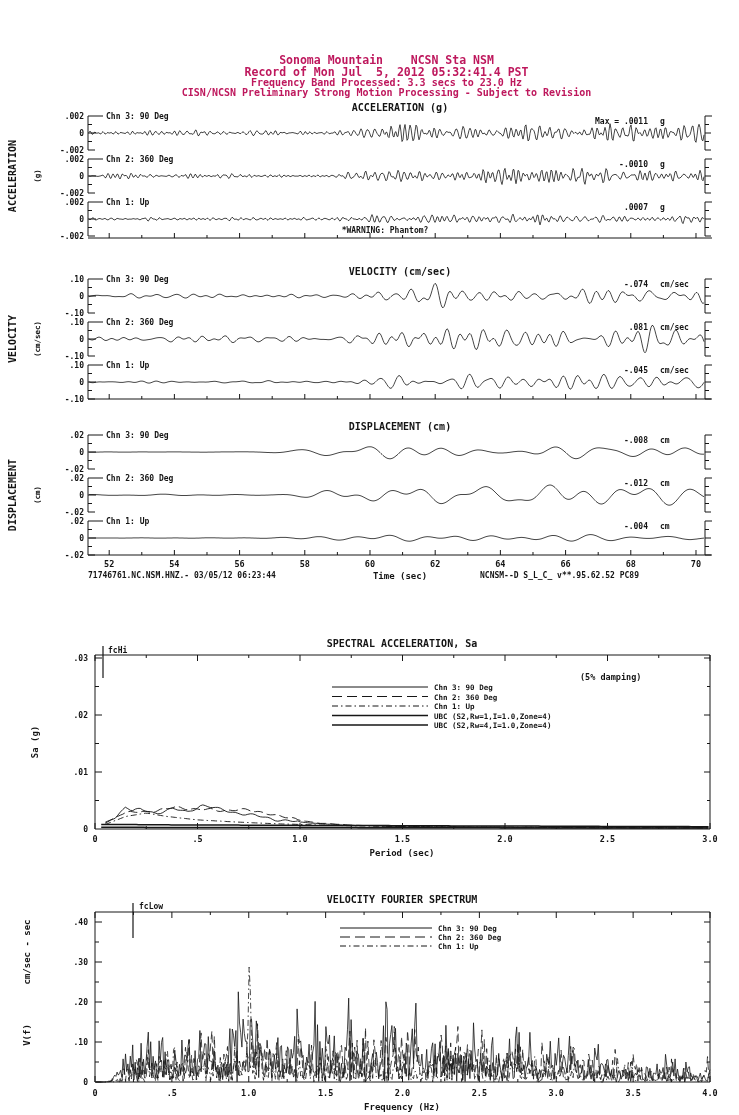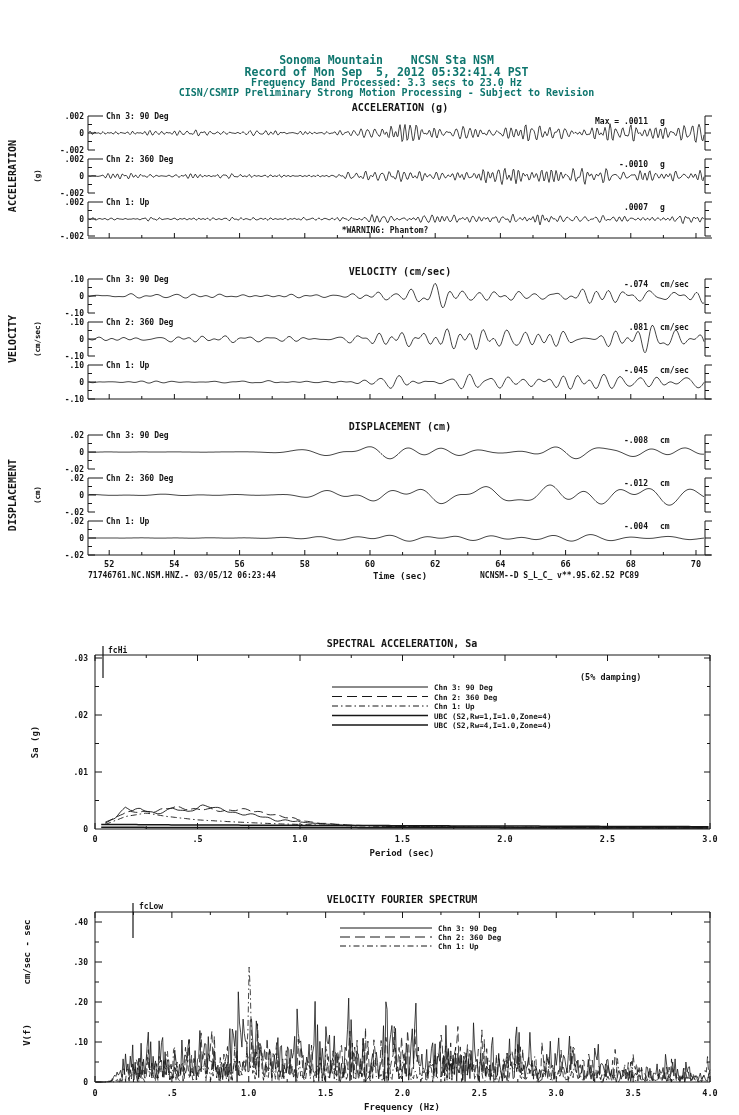--- a/index.html
+++ b/index.html
@@ -1,34 +1,34 @@
 <!DOCTYPE html>
 <html><head>
 <meta charset="utf-8">
 <style>
   html,body{margin:0;padding:0;background:#ffffff;}
   #page{position:relative;width:739px;height:1115px;background:#ffffff;overflow:hidden;
-        font-family:"DejaVu Sans Mono",monospace;color:#0f766e;}
+        font-family:"DejaVu Sans Mono",monospace;color:#be185d;}
   .hdr{position:absolute;top:54px;left:0;width:739px;text-align:center;padding-left:34px;
        box-sizing:border-box;font-weight:bold;}
   .h1{font-size:11.5px;line-height:12px;white-space:pre;}
   .h2{font-size:10px;line-height:9.5px;white-space:pre;}
   svg text{font-family:"DejaVu Sans Mono",monospace;font-weight:bold;fill:#141414;}
   svg line, svg polyline{stroke:#161616;fill:none;stroke-linecap:butt;}
   #plot-svg{position:absolute;top:0;left:0;}
 </style>
 </head>
 <body>
 
 <div id="page">
   <div class="hdr">
     <div class="h1">Sonoma Mountain    NCSN Sta NSM</div>
-    <div class="h1">Record of Mon Sep  5, 2012 05:32:41.4 PST</div>
+    <div class="h1">Record of Mon Jul  5, 2012 05:32:41.4 PST</div>
     <div class="h2">Frequency Band Processed: 3.3 secs to 23.0 Hz</div>
-    <div class="h2">CISN/CSMIP Preliminary Strong Motion Processing - Subject to Revision</div>
+    <div class="h2">CISN/NCSN Preliminary Strong Motion Processing - Subject to Revision</div>
   </div>
   <svg id="plot-svg" width="739" height="1115" viewBox="0 0 739 1115">
     <g id="g-accel">
         <text x="400" y="111" font-size="10" text-anchor="middle">ACCELERATION (g)</text>
         <text x="16" y="176" font-size="10" text-anchor="middle" transform="rotate(-90 16 176)">ACCELERATION</text>
         <text x="40" y="176" font-size="7.5" text-anchor="middle" transform="rotate(-90 40 176)">(g)</text>
         <line x1="88" y1="116" x2="88" y2="150" stroke-width="1"></line>
         <line x1="88" y1="116" x2="103" y2="116" stroke-width="1"></line>
         <line x1="88" y1="133" x2="96" y2="133" stroke-width="1"></line>
         <line x1="88" y1="150" x2="95" y2="150" stroke-width="1"></line>

